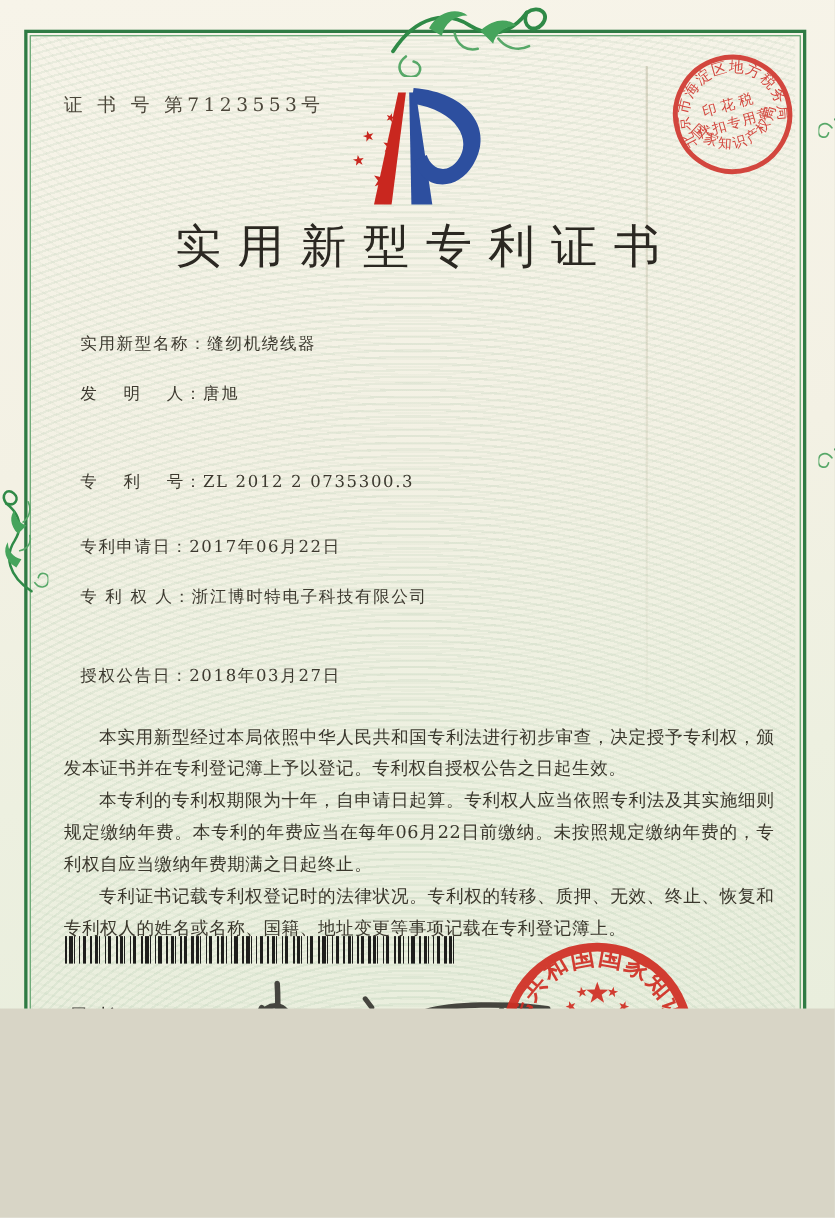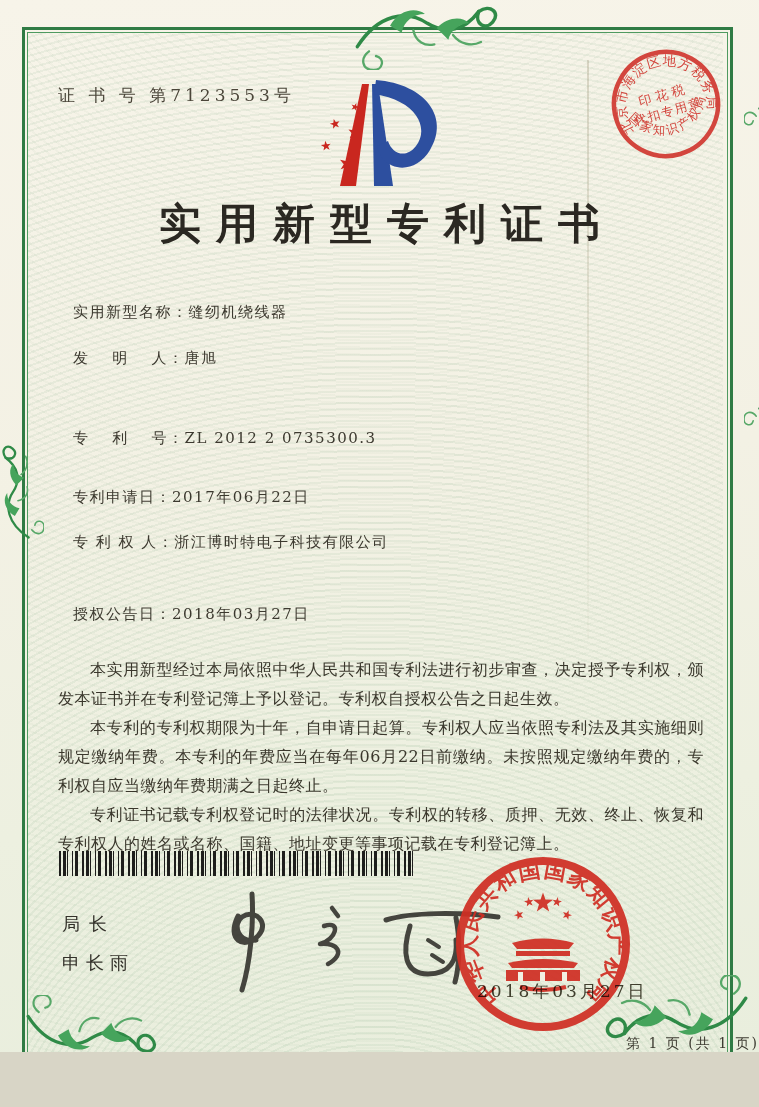--- a/index.html
+++ b/index.html
@@ -1,17 +1,17 @@
 <!DOCTYPE html>
 <html><head>
 <meta charset="utf-8">
 <style>
   html,body{margin:0;padding:0;background:#d8d5c6;}
   .page{
-    position:relative; width:759px; height:1052px; margin:0 auto;
+    position:relative; width:759px; height:917px; margin:0 auto;
     background:linear-gradient(175deg,#f7f4e9 0%,#f3f1e4 45%,#edf0e0 75%,#e9eedd 100%);
     overflow:hidden;
     font-family:"DejaVu Serif","Liberation Serif",serif;
     color:#3a372e;
   }
   
   .frame{position:absolute; left:22px; top:27px; width:705px; height:1041px;
     border:3px solid #2f7b44;}
   .frame-inner{position:absolute; inset:2px; border:1px solid #4f9a60;}
   .texture{position:absolute; left:28px; top:33px; width:695px; height:1031px;
@@ -20,21 +20,21 @@
       repeating-radial-gradient(circle at 50% -30%, rgba(120,160,120,0.05) 0 2px, rgba(0,0,0,0) 2px 7px);
     pointer-events:none;}
   .crease{position:absolute; left:587px; top:60px; width:2px; height:580px;
     background:linear-gradient(180deg, rgba(150,140,110,0.30), rgba(150,140,110,0.04));}
 
   .cert-no{position:absolute; left:58px; top:84px; font-size:17px; letter-spacing:4px; color:#4b463a;}
 
   .logo{position:absolute; left:298px; top:74px; width:164px; height:122px;}
 
   .title{position:absolute; left:0; top:196px; width:100%; text-align:center;
-    font-size:42px; font-weight:700; letter-spacing:15px; color:#2b2822; text-indent:15px;}
+    font-size:42px; font-weight:400; letter-spacing:15px; color:#2b2822; text-indent:15px;}
 
   .fields{position:absolute; left:0; top:0; width:100%;}
   .field-row{position:absolute; left:73px; font-size:15px; letter-spacing:1.5px; color:#3c392f; white-space:nowrap;}
   .f0{top:303px}.f1{top:349px}.f2{top:429px}.f3{top:488px}.f4{top:533px}.f5{top:605px}
 
   .body-text{position:absolute; left:58px; top:655px; width:646px; text-align:justify;}
   .body-text p{margin:0; font-size:16px; line-height:29px; text-indent:2em; letter-spacing:0.5px; color:#3a372c;}
 
   .barcode{position:absolute; left:59px; top:851px; width:356px; height:25px;
     background:repeating-linear-gradient(90deg,

